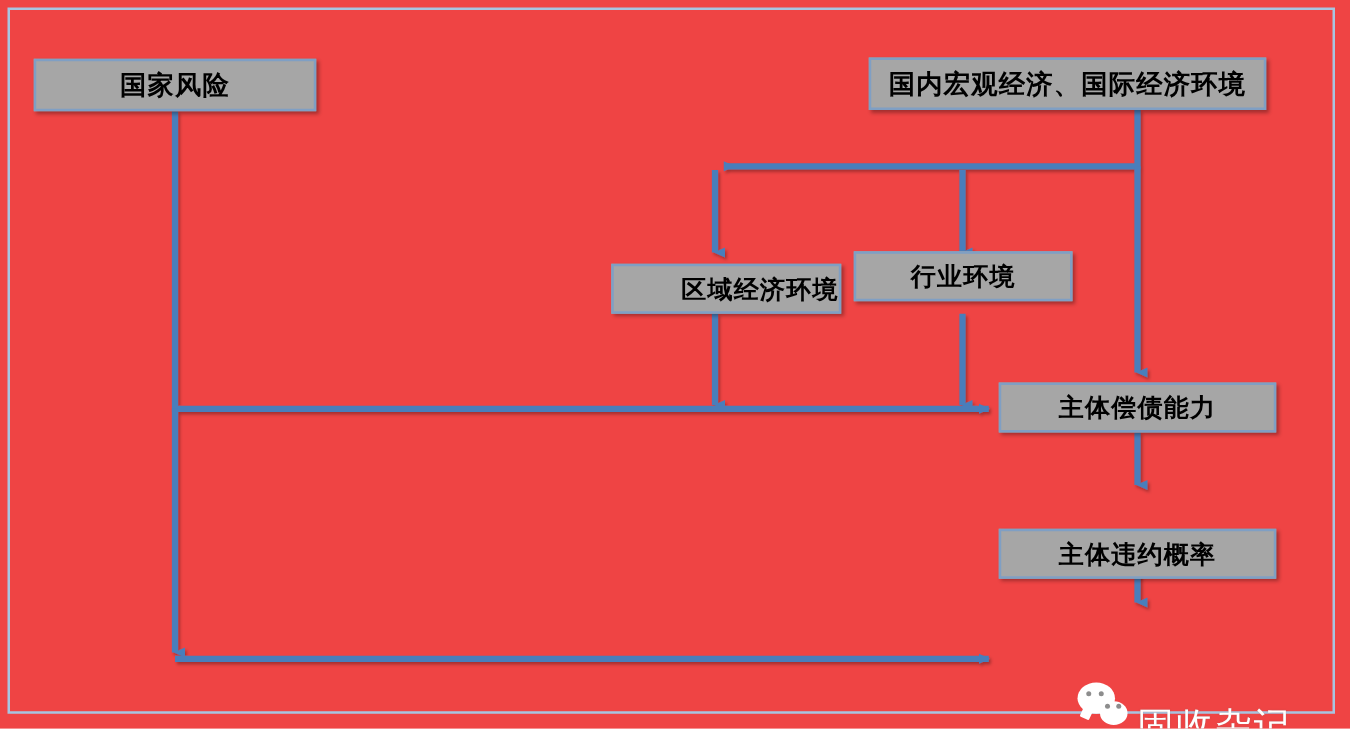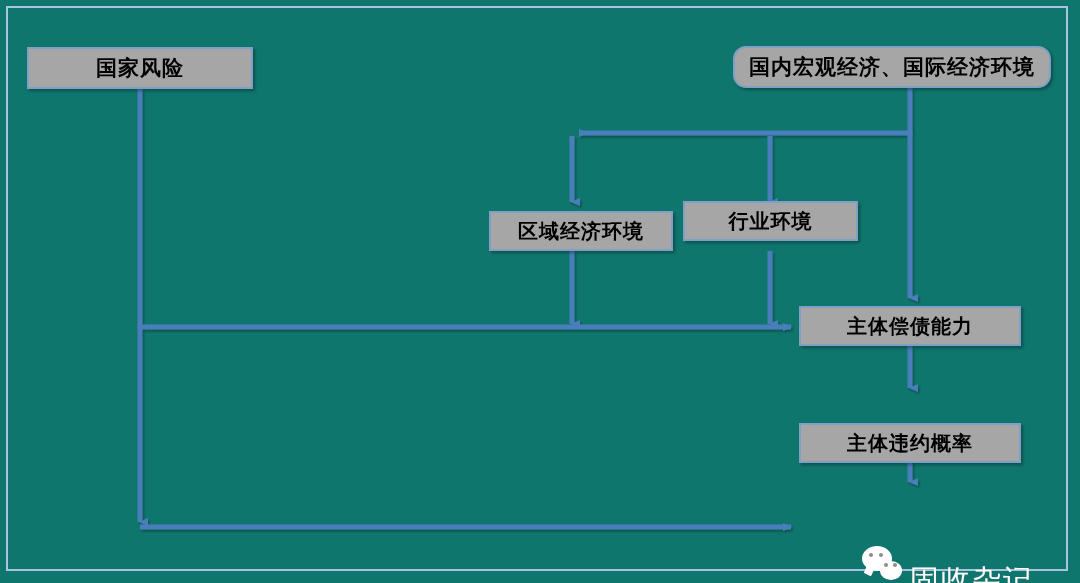--- a/index.html
+++ b/index.html
@@ -7,21 +7,21 @@
     padding: 0;
     background: #ffffff;
   }
   body {
     font-family: "DejaVu Sans", "Liberation Sans", sans-serif;
   }
   #canvas {
     position: relative;
     width: 1080px;
     height: 583px;
-    background: #0f766e;
+    background: #ef4444;
     overflow: hidden;
   }
   .frame-border {
     position: absolute;
     left: 6px;
     top: 6px;
     width: 1062px;
     height: 565px;
     border: 2px solid #a8c4e0;
     box-sizing: border-box;
@@ -45,22 +45,22 @@
     justify-content: center;
     color: #000000;
     font-weight: bold;
     letter-spacing: 1px;
     text-align: center;
     line-height: 1.15;
     font-family: "DejaVu Sans", "Liberation Sans", sans-serif;
   }
   .node-label { display: block; }
   #node-country     { left: 27px;  top: 47px;  width: 226px; height: 42px; font-size: 21px; }
-  #node-macro       { left: 733px; top: 46px;  width: 318px; height: 42px; font-size: 21px; border-radius: 13px; }
-  #node-regional    { left: 489px; top: 211px; width: 184px; height: 40px; font-size: 20px; }
+  #node-macro       { left: 695px; top: 46px;  width: 318px; height: 42px; font-size: 21px; }
+  #node-regional    { left: 489px; top: 211px; width: 184px; height: 40px; font-size: 20px; justify-content: flex-end; }
   #node-industry    { left: 683px; top: 201px; width: 175px; height: 40px; font-size: 20px; }
   #node-solvency    { left: 799px; top: 306px; width: 222px; height: 40px; font-size: 20px; }
   #node-default     { left: 799px; top: 396px; width: 222px; height: 40px; font-size: 20px; margin-top: 27px; }
   #node-rating      { left: 799px; top: 490px; width: 222px; height: 57px; font-size: 20px; }
   #node-rating .node-label { letter-spacing: 0px; }
 
   .watermark {
     position: absolute;
     left: 862px;
     top: 525px;

